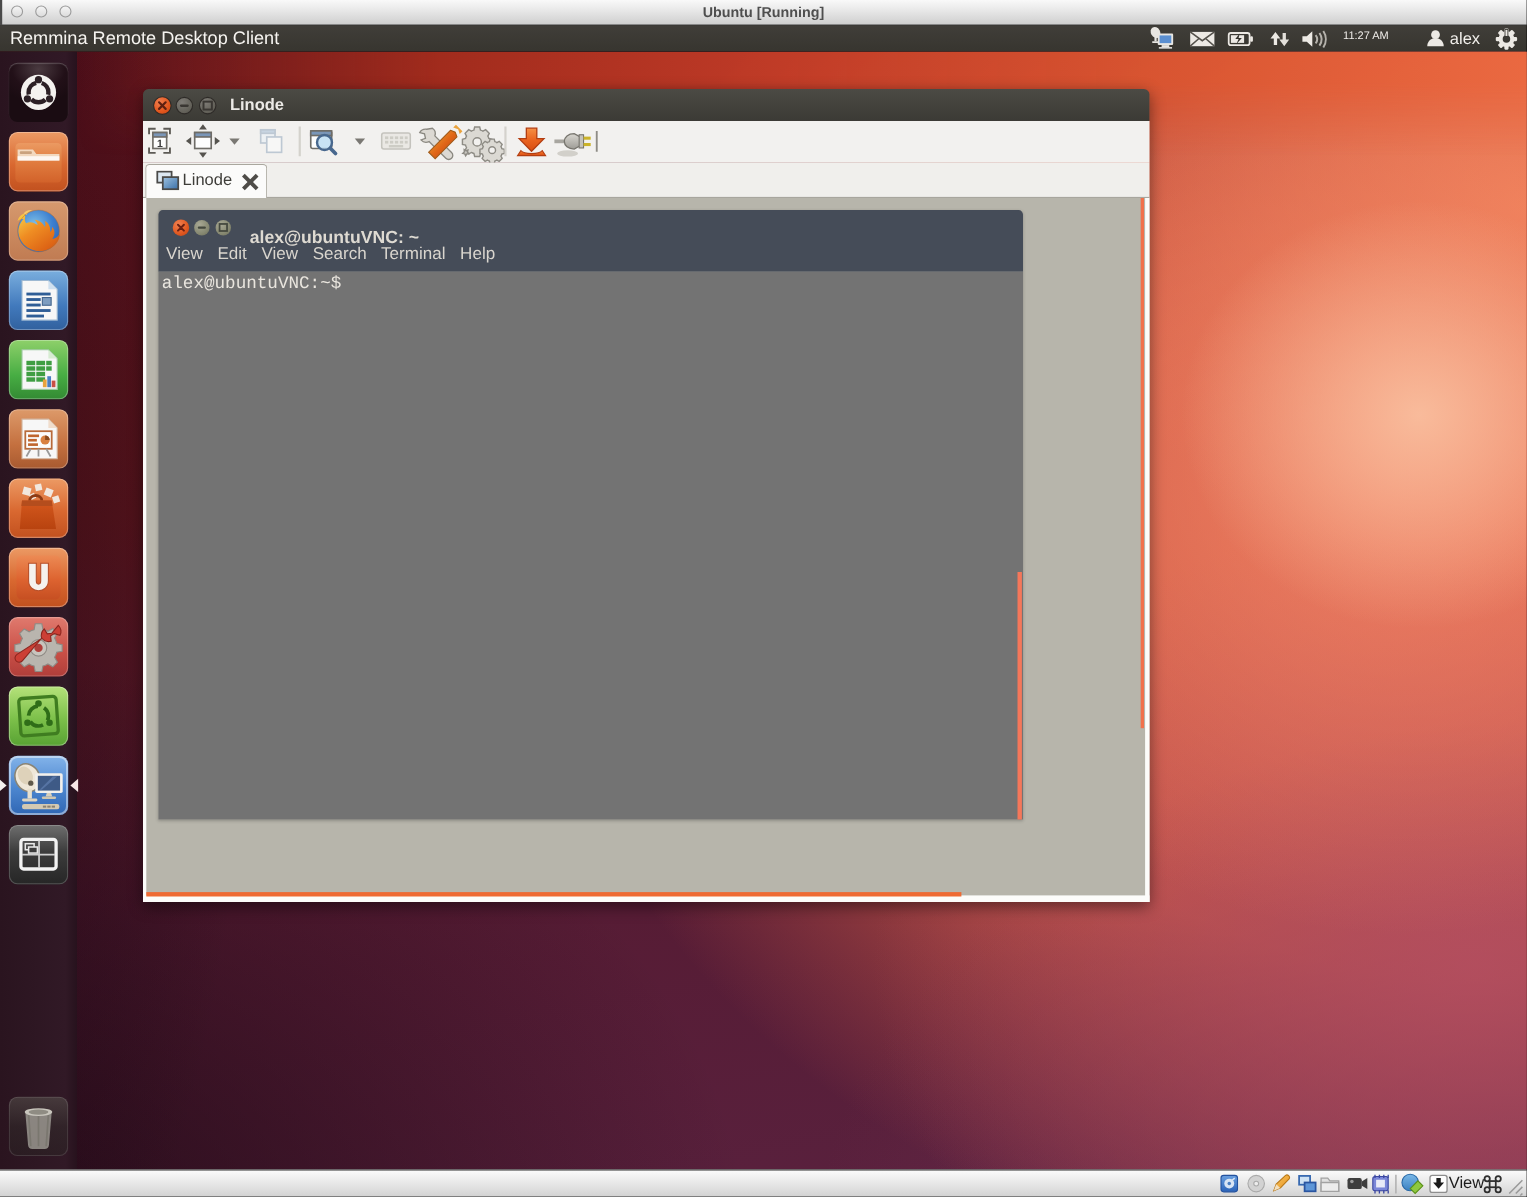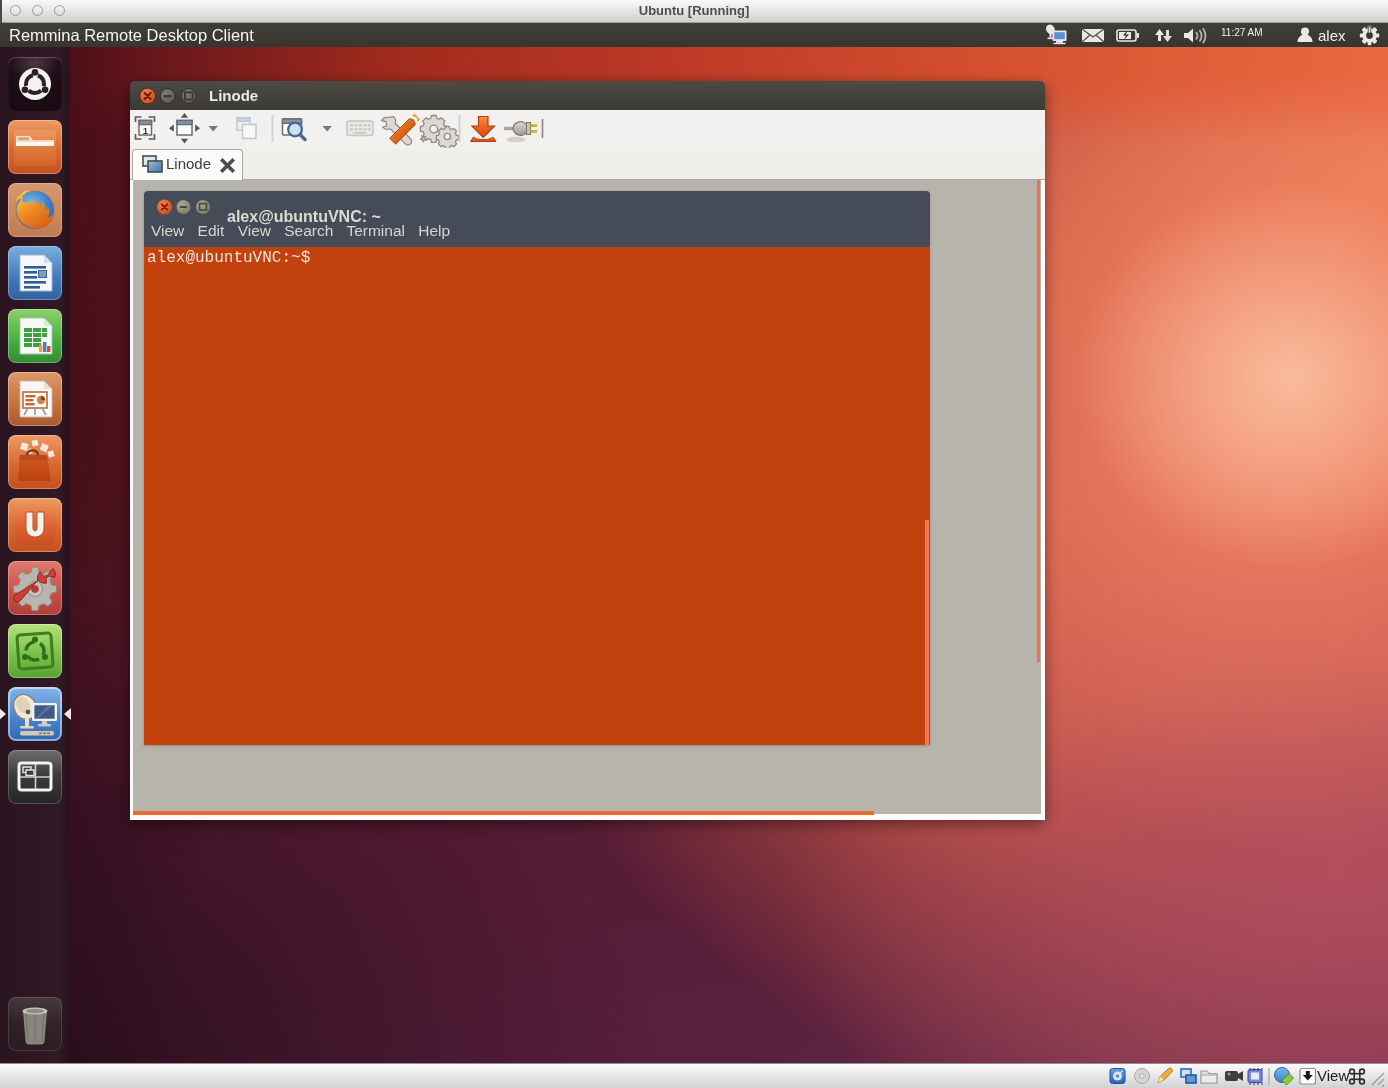--- a/index.html
+++ b/index.html
@@ -60,21 +60,21 @@
 #rcontent { position:absolute; left:0; top:99px; width:915px; height:640px;
   background:#b7b5ab; border-left:3px solid #fcfcfa; border-right:4px solid #fcfcfa; border-bottom:6px solid #fcfcfa; }
 
 
 #term { position:absolute; left:144px; top:191px; width:786px; height:554px;
   border-radius:4px 4px 0 0; box-shadow:0 1px 3px rgba(0,0,0,.22); }
 #thead { position:absolute; left:0; top:0; width:100%; height:56px;
   background:#454c58; border-radius:4px 4px 0 0; }
 #thead .tt { position:absolute; left:83px; top:5px; font-size:16px; font-weight:bold; color:#dedad2;margin-top:12px; }
 #thead .menu { position:absolute; left:7px; top:31px; font-size:15.5px; color:#d9d5ce; word-spacing:9px; }
-#tbody { position:absolute; left:0; top:56px; width:100%; height:498px; background:#c2410c; }
+#tbody { position:absolute; left:0; top:56px; width:100%; height:498px; background:#737373; }
 #tbody .prompt { position:absolute; left:3px; top:2px; font-family:"Liberation Mono",monospace; font-size:16px; color:#e9e5de; }
 
 
 #art-v1 { position:absolute; left:925px; top:520px; width:4px; height:225px; background:#f5775a; }
 #art-v2 { position:absolute; left:1037px; top:180px; width:3px; height:482px; background:#f1714c; }
 #art-h1 { position:absolute; left:133px; top:811px; width:741px; height:4px; background:#ee6a33; }
 
 
 #vboxbar { position:absolute; left:0; top:1063px; width:1388px; height:25px;
   background:linear-gradient(#fbfbfb,#e3e3e3 60%,#d2d2d2); border-top:1px solid #909090; }

